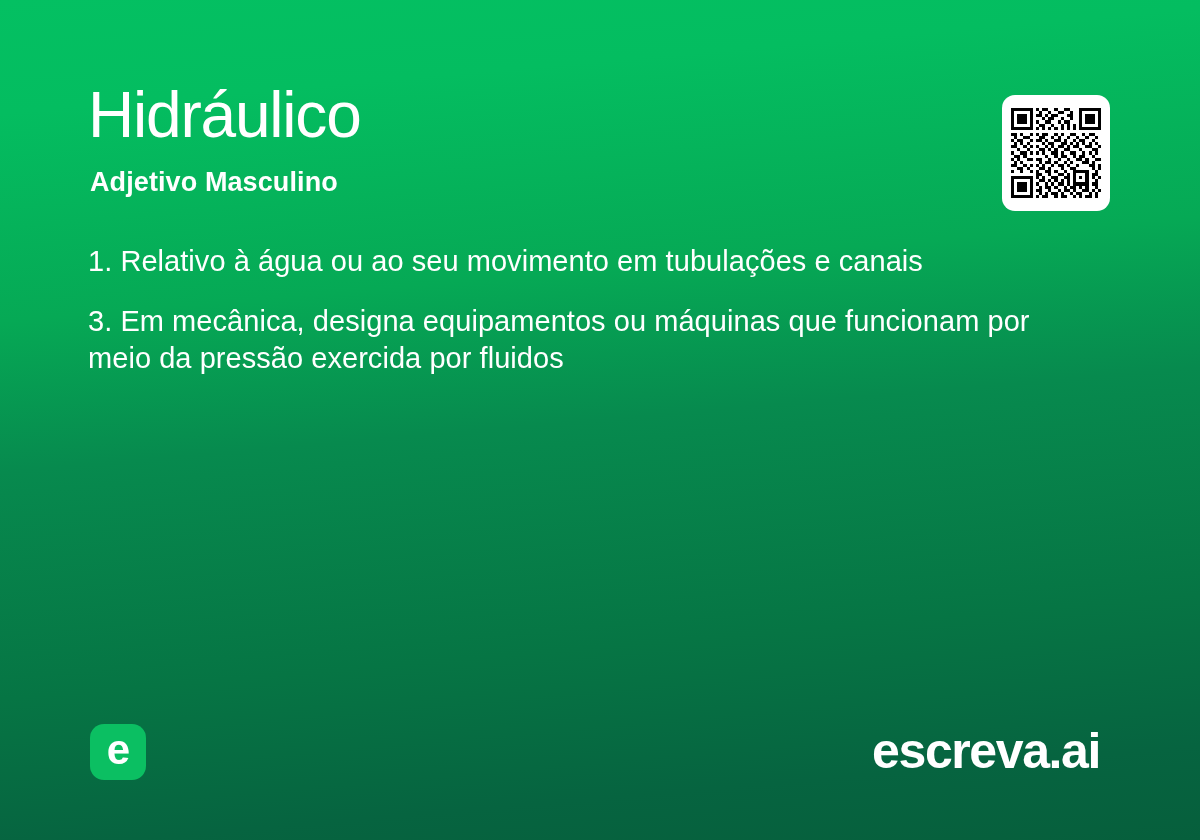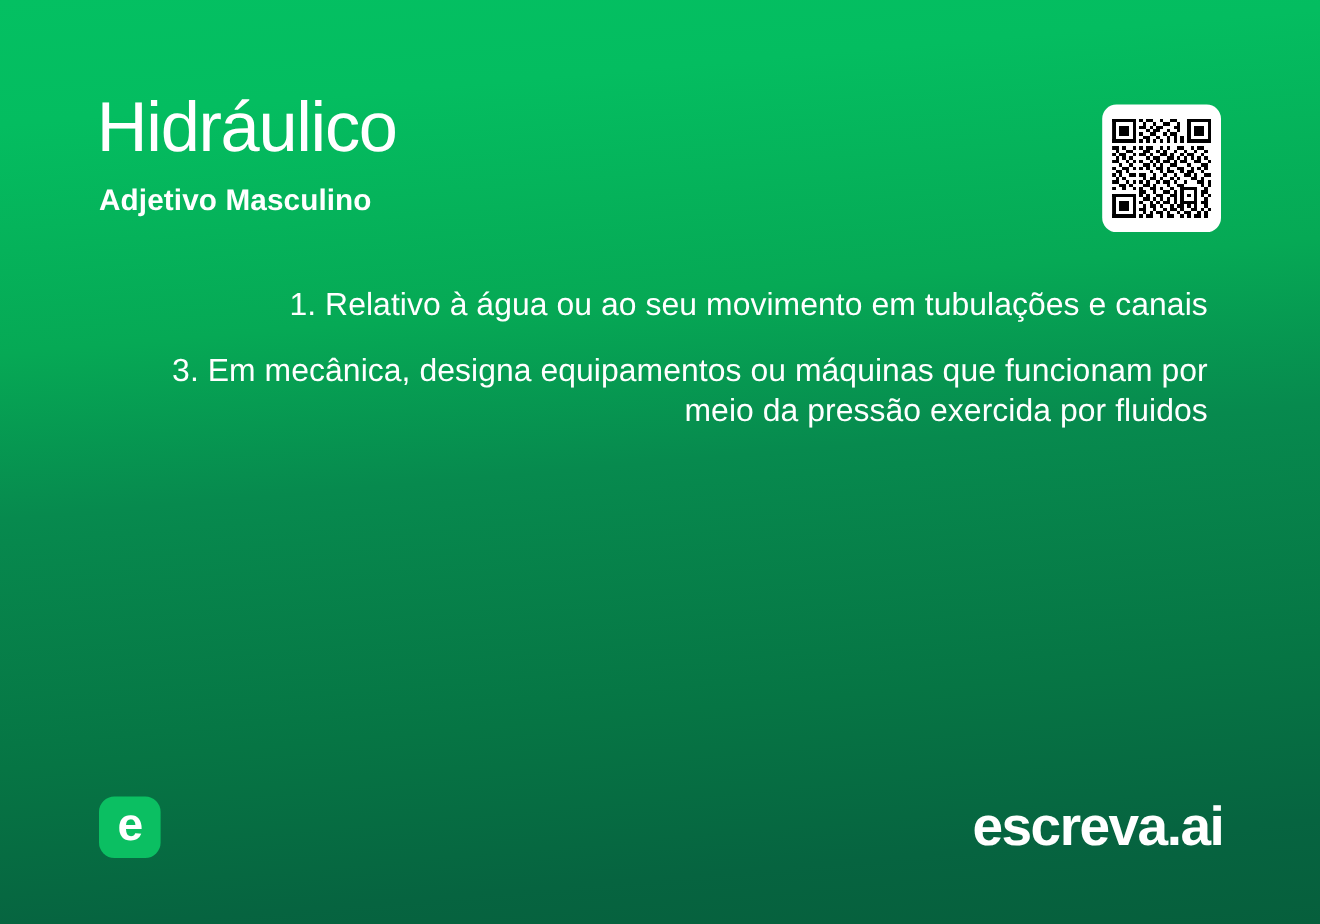--- a/index.html
+++ b/index.html
@@ -73,22 +73,21 @@
     left: 88px;
     top: 243px;
     width: 1010px;
   }
   .definition {
     color: #ffffff;
     font-size: 29px;
     font-weight: 400;
     line-height: 1.30;
     letter-spacing: 0.05px;
-    margin: 16px 0 22px 0;
-    text-align: right;
+    margin: 0 0 22px 0;
   }
   .definition:last-child { margin-bottom: 0; }
 
   
   #logo-mark {
     position: absolute;
     left: 90px;
     top: 724px;
     width: 56px;
     height: 56px;
@@ -101,21 +100,21 @@
   #logo-letter {
     color: #ffffff;
     font-size: 42px;
     font-weight: 700;
     line-height: 1;
     letter-spacing: -1px;
     margin-top: -4px;
   }
   #brand-wordmark {
     position: absolute;
-    right: 88px;
+    right: 100px;
     top: 723px;
     color: #ffffff;
     font-size: 50px;
     font-weight: 700;
     letter-spacing: -1.4px;
     line-height: 1.15;
     white-space: nowrap;
   }
 </style>
 </head>

